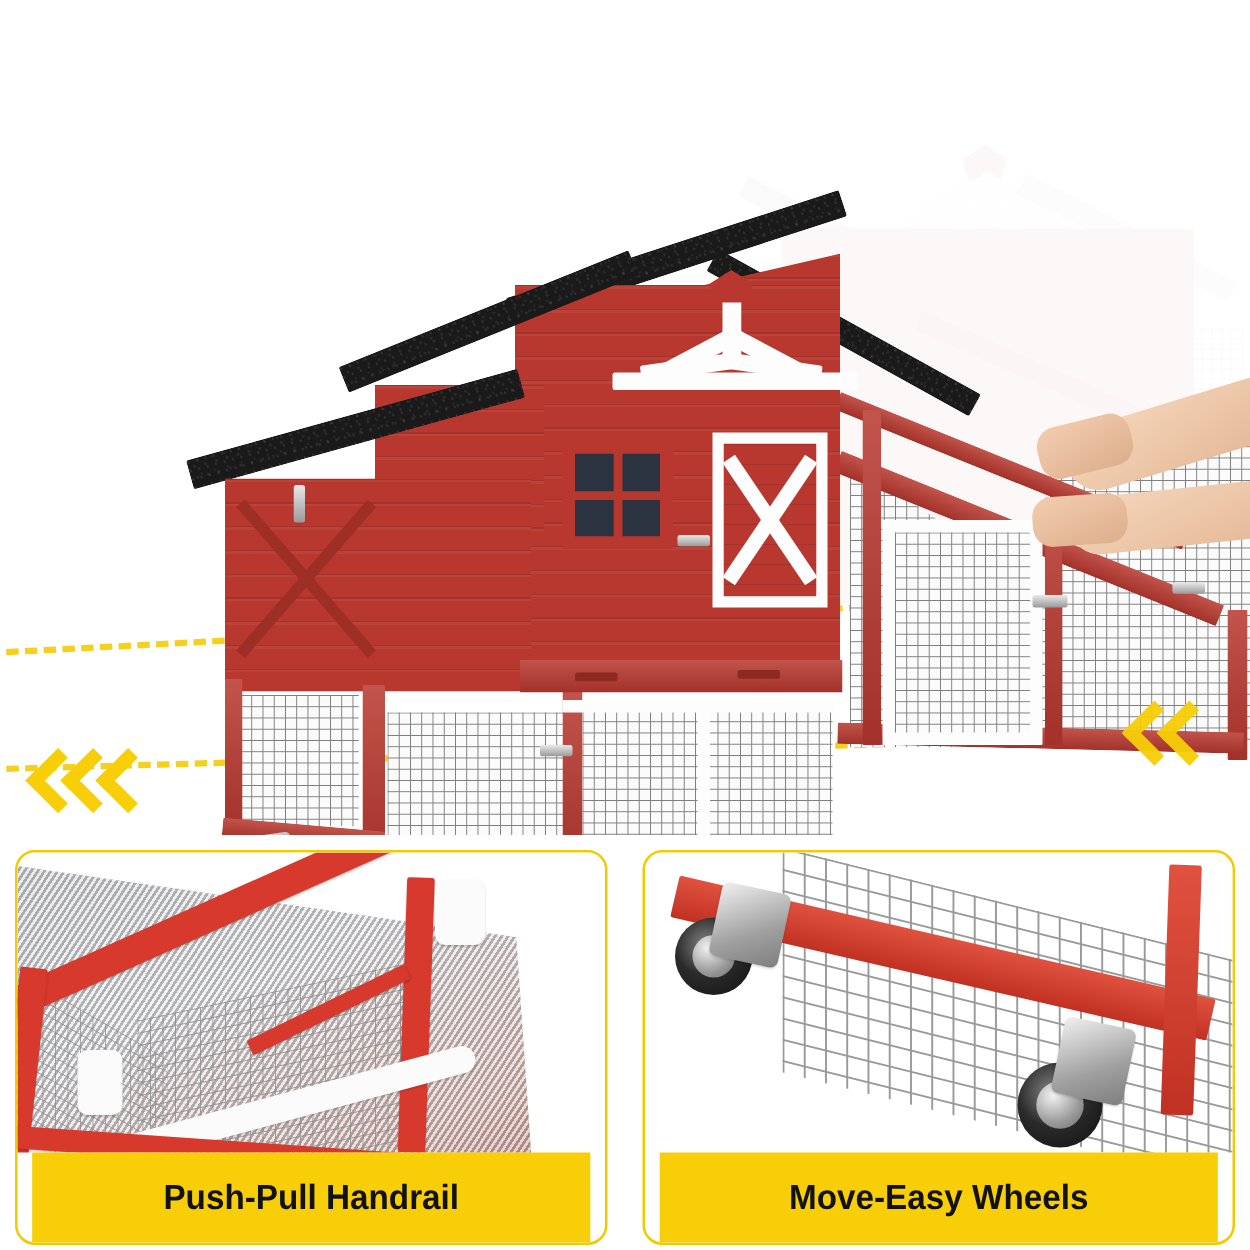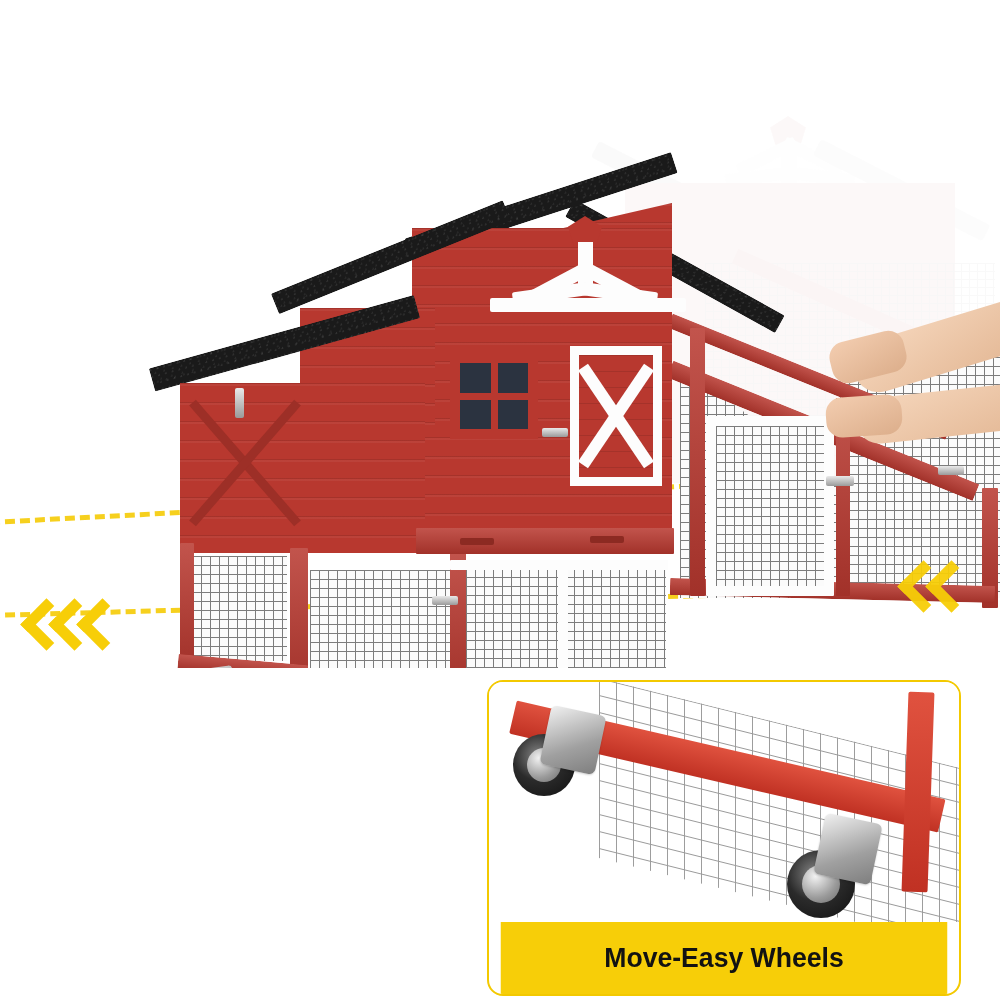--- a/index.html
+++ b/index.html
@@ -135,21 +135,21 @@
   .hand{position:absolute;background:linear-gradient(160deg,#f3cdb0,#dcae8b);border-radius:16px;}
 
   
   .panels{position:absolute;left:0;top:680px;width:1000px;height:318px;}
   .panel{
     position:absolute;top:0;width:470px;height:312px;
     border:2px solid #F3C900;border-radius:16px;overflow:hidden;background:#fff;
     display:flex;flex-direction:column;
   }
   .panel.left{left:12px;}
-  .panel.right{left:487px;}
+  .panel.right{left:514px;}
   .panel-photo{position:relative;flex:1 1 auto;overflow:hidden;background:#fff;}
   .panel-caption{
     flex:0 0 72px;background:#F7CE08;display:flex;align-items:center;justify-content:center;
     font-size:28px;font-weight:bold;color:#121212;
     font-family:"Liberation Sans",sans-serif;transform:scaleX(.95);
   }
 
   
   .lp-roofpanel{
     position:absolute;left:-20px;top:8px;width:420px;height:210px;
@@ -302,20 +302,36 @@
           <i></i>
         </div>
       <div class="chev" style="margin-left:22px;">
           <i></i>
         </div>
     </div>
   </div>
 
   <div class="panels">
 
+    <div class="panel left">
+      <div class="panel-photo">
+        <div class="lp-roofpanel"></div>
+        <div class="lp-mesh" style="left:-10px;top:128px;width:130px;height:130px;transform:skewY(30deg);"></div>
+        <div class="lp-mesh" style="left:96px;top:110px;width:230px;height:150px;transform:skewY(-12deg);"></div>
+        <div class="lp-redrail" style="left:-10px;top:112px;width:380px;height:24px;transform:rotate(-24deg);transform-origin:left center;"></div>
+        <div class="lp-redrail" style="left:-6px;top:92px;width:22px;height:160px;transform:rotate(6deg);"></div>
+        <div class="lp-redrail" style="left:308px;top:20px;width:22px;height:220px;transform:rotate(2deg);"></div>
+        <div class="lp-redrail" style="left:186px;top:150px;width:140px;height:13px;transform:rotate(-26deg);transform-origin:left center;"></div>
+        <div class="lp-white" style="left:46px;top:152px;width:320px;height:22px;transform:rotate(-15deg);transform-origin:right center;border-radius:11px;"></div>
+        <div class="lp-white" style="left:334px;top:22px;width:40px;height:52px;border-radius:8px;"></div>
+        <div class="lp-white" style="left:48px;top:158px;width:36px;height:52px;border-radius:8px;"></div>
+        <div class="lp-redrail" style="left:-6px;top:230px;width:330px;height:18px;transform:rotate(4deg);"></div>
+      </div>
+      <div class="panel-caption">Push-Pull Handrail</div>
+    </div>
 
     <div class="panel right">
       <div class="panel-photo">
         <div class="rp-mesh" style="left:110px;top:-4px;width:372px;height:180px;transform:skewY(14deg);transform-origin:left top;"></div>
         <div class="rp-rail" style="left:24px;top:18px;width:440px;height:34px;transform:rotate(13deg);transform-origin:left center;"></div>
         <div class="rp-rail" style="left:416px;top:10px;width:26px;height:200px;transform:rotate(2deg);"></div>
 
         <div class="caster" style="left:24px;top:52px;width:62px;height:62px;">
           <div class="tire"></div>
             <div class="hub"></div>

